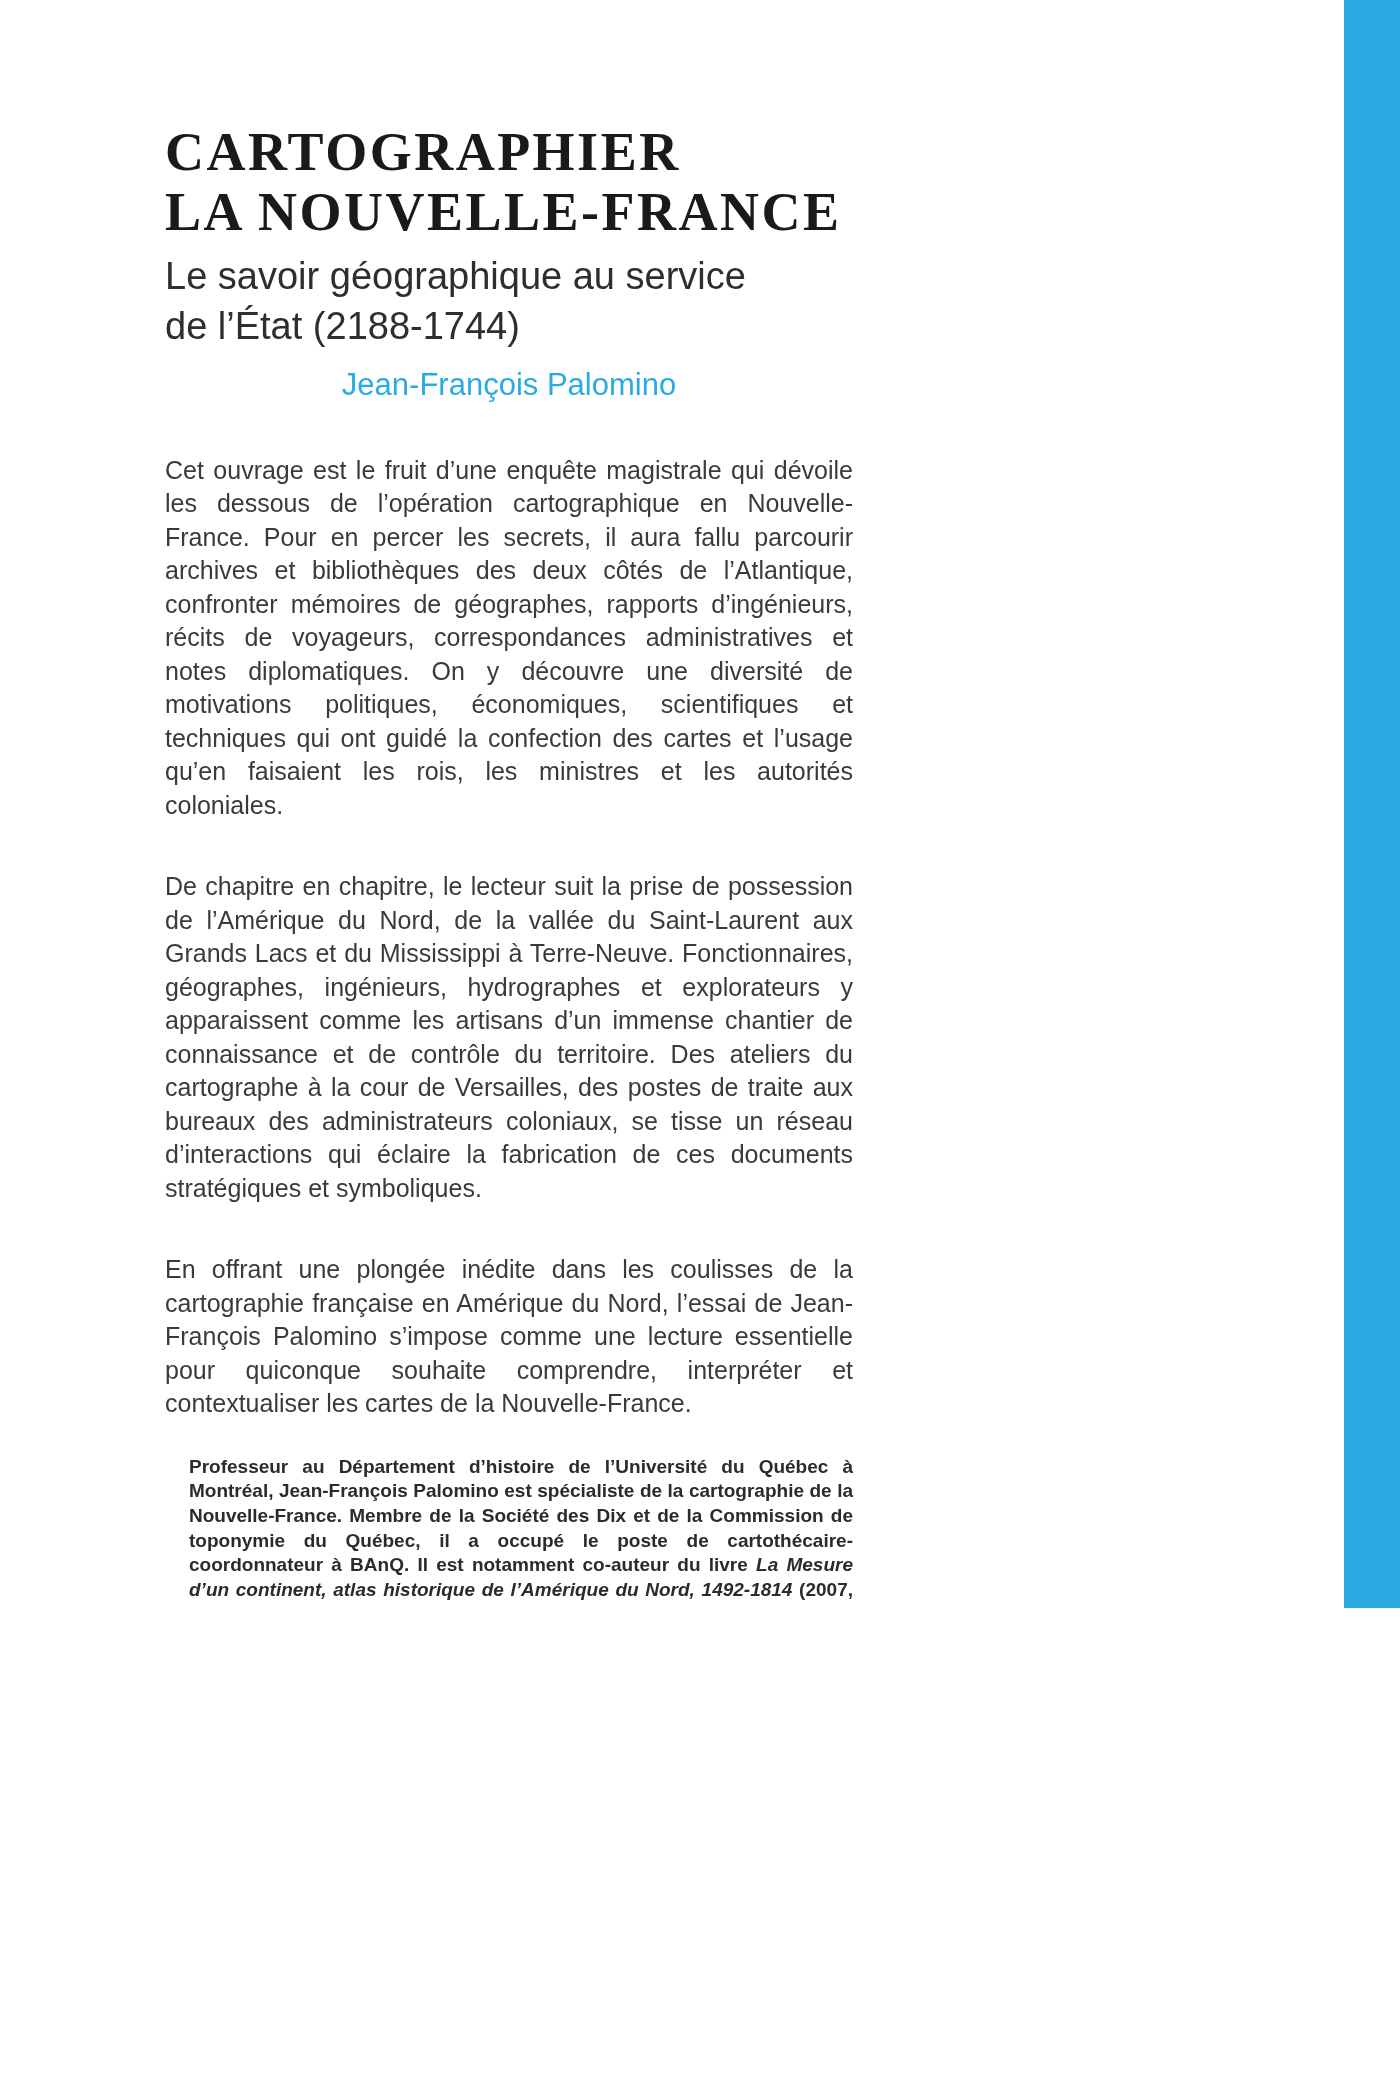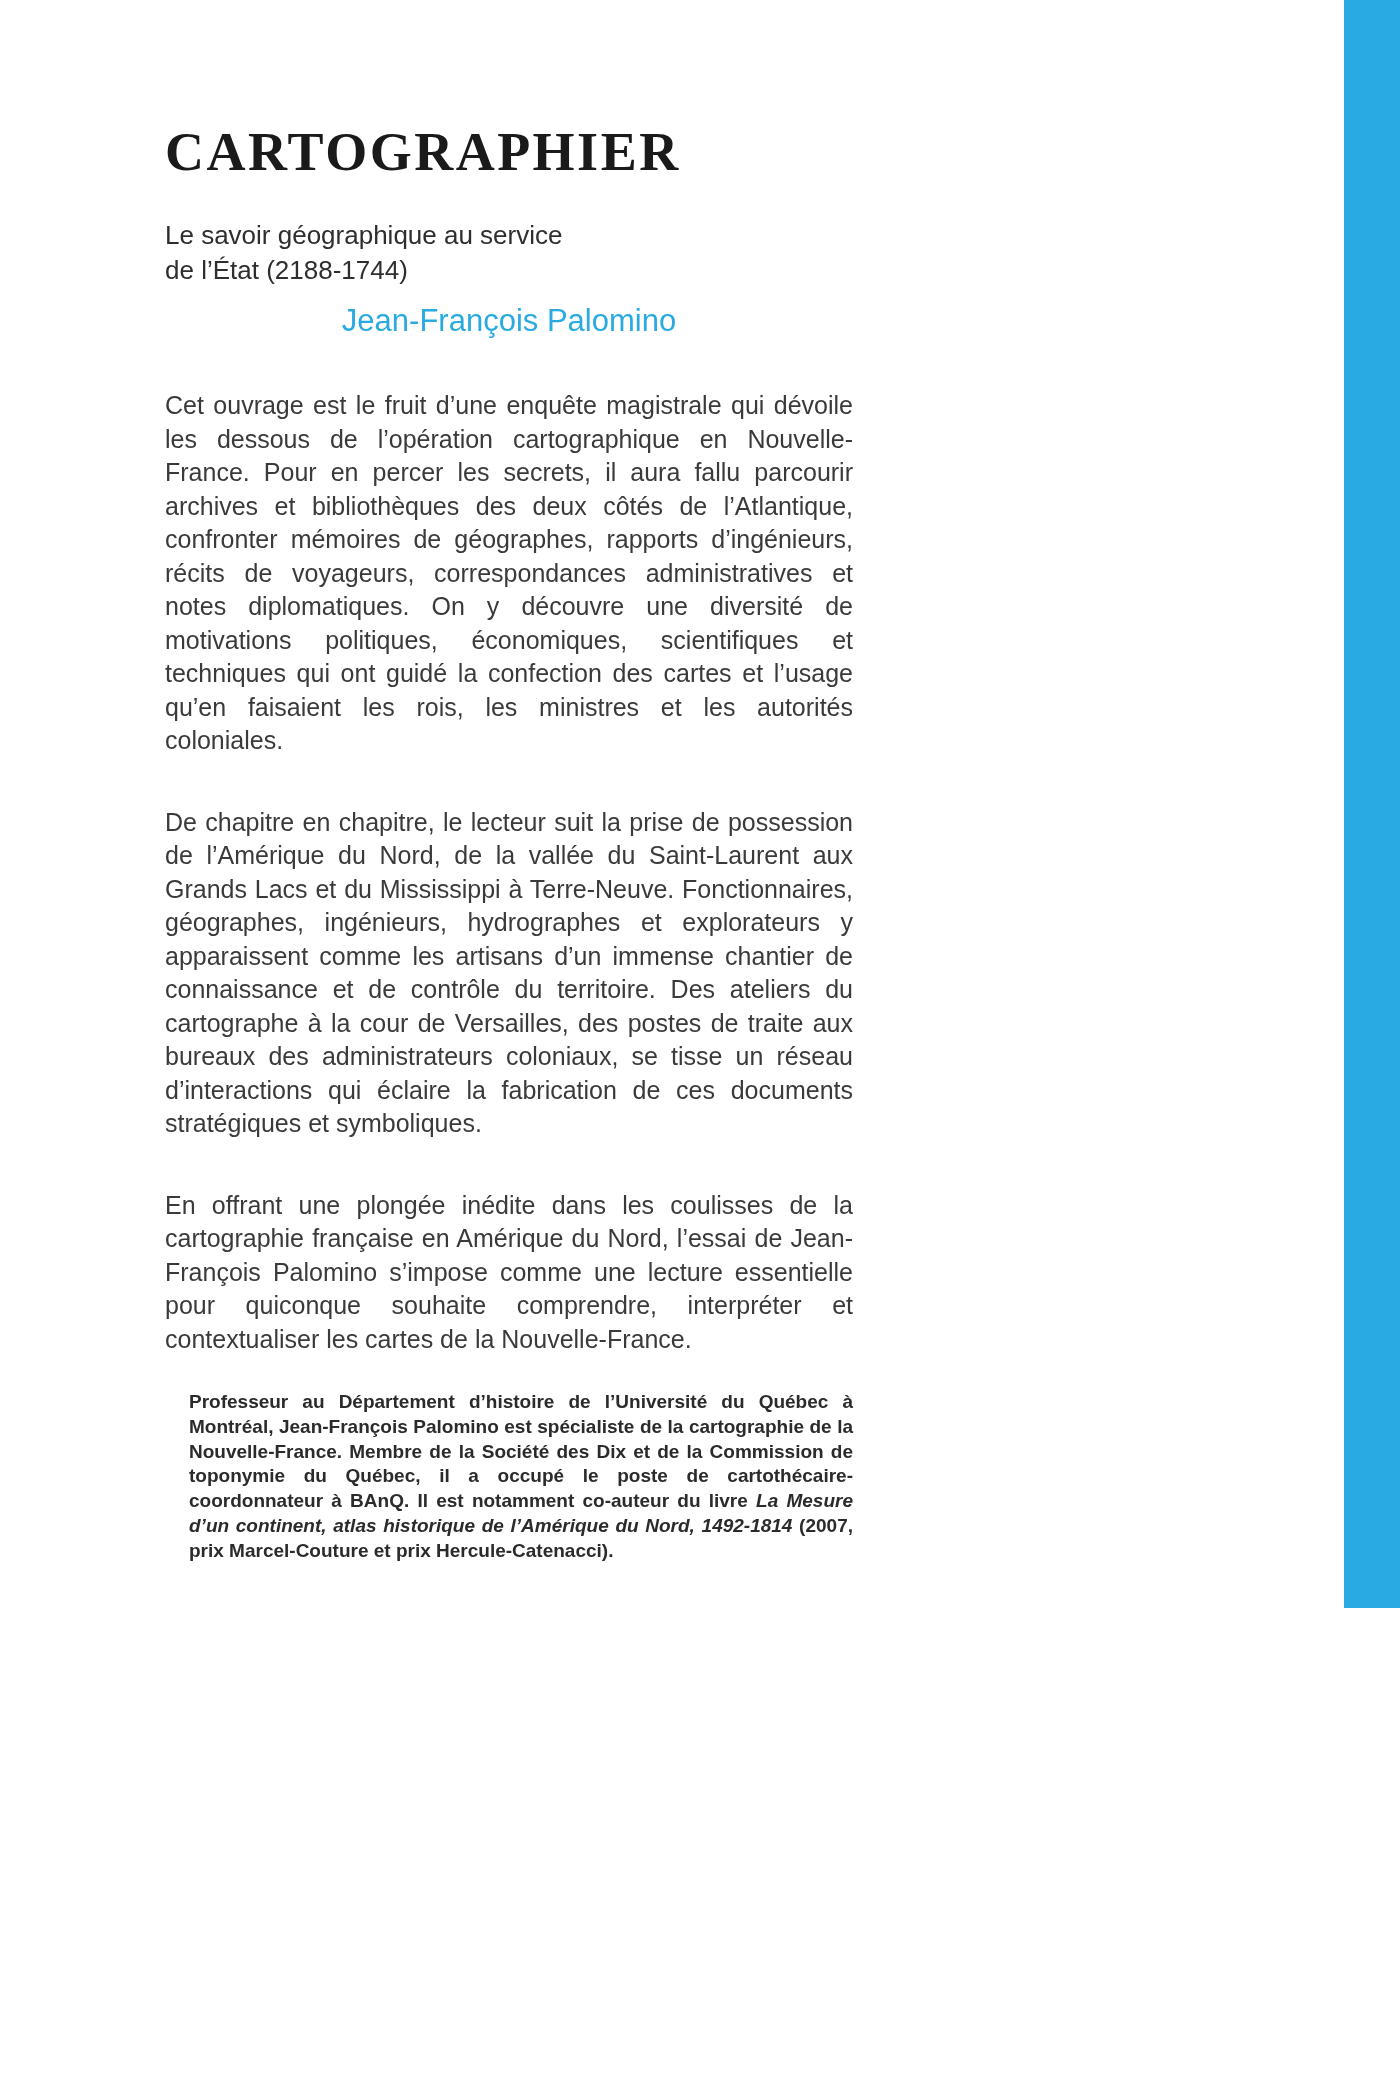--- a/index.html
+++ b/index.html
@@ -32,22 +32,22 @@
   .book-title {
     font-family: "Liberation Serif", "DejaVu Serif", serif;
     font-weight: 700;
     font-size: 54px;
     line-height: 1.12;
     letter-spacing: 2.5px;
     color: #1a1a1a;
   }
   .book-title .line { display: block; }
   .book-subtitle {
-    margin-top: 36px;
-    font-size: 26px;
+    margin-top: 8px;
+    font-size: 38px;
     line-height: 1.32;
     color: #2e2e2e;
     font-weight: 400;
   }
   .book-subtitle .line { display: block; }
   .book-author {
     margin-top: 14px;
     font-size: 31px;
     line-height: 1.3;
     color: #29abe2;
@@ -82,20 +82,21 @@
 <body>
 
 <div class="page">
 
   <div class="accent-bar"></div>
 
   <div class="content">
 
     <h1 class="book-title">
       <span class="line">CARTOGRAPHIER</span>
+      <span class="line">LA NOUVELLE-FRANCE</span>
     </h1>
 
     <h2 class="book-subtitle">
       <span class="line">Le savoir géographique au service</span>
       <span class="line">de l’État (2188-1744)</span>
     </h2>
 
     <div class="book-author">Jean-François Palomino</div>
 
     <div class="body-copy">

